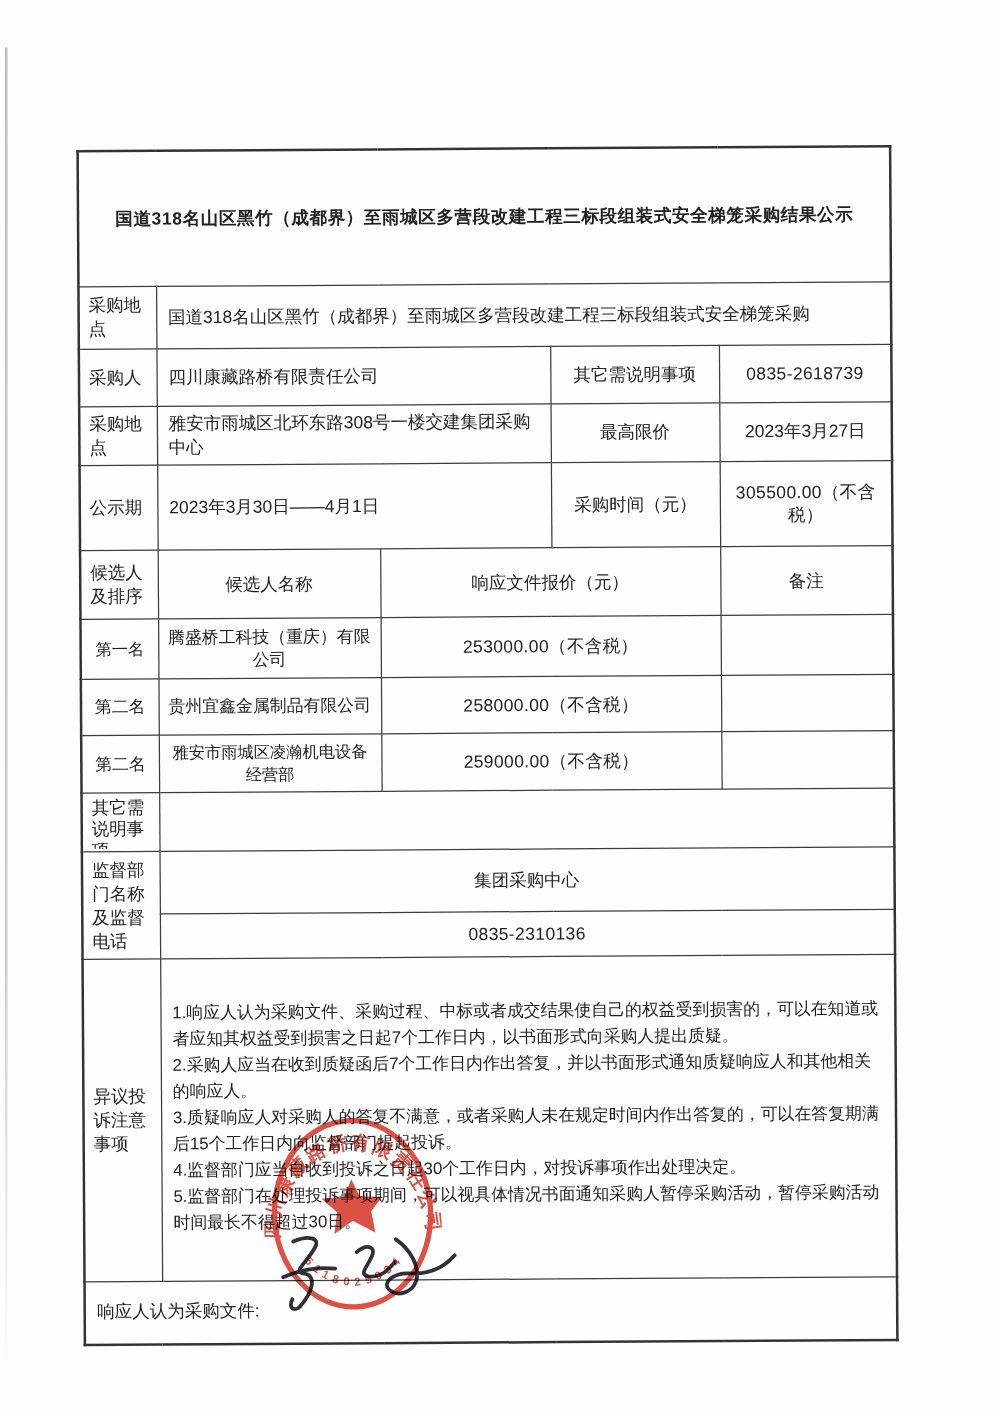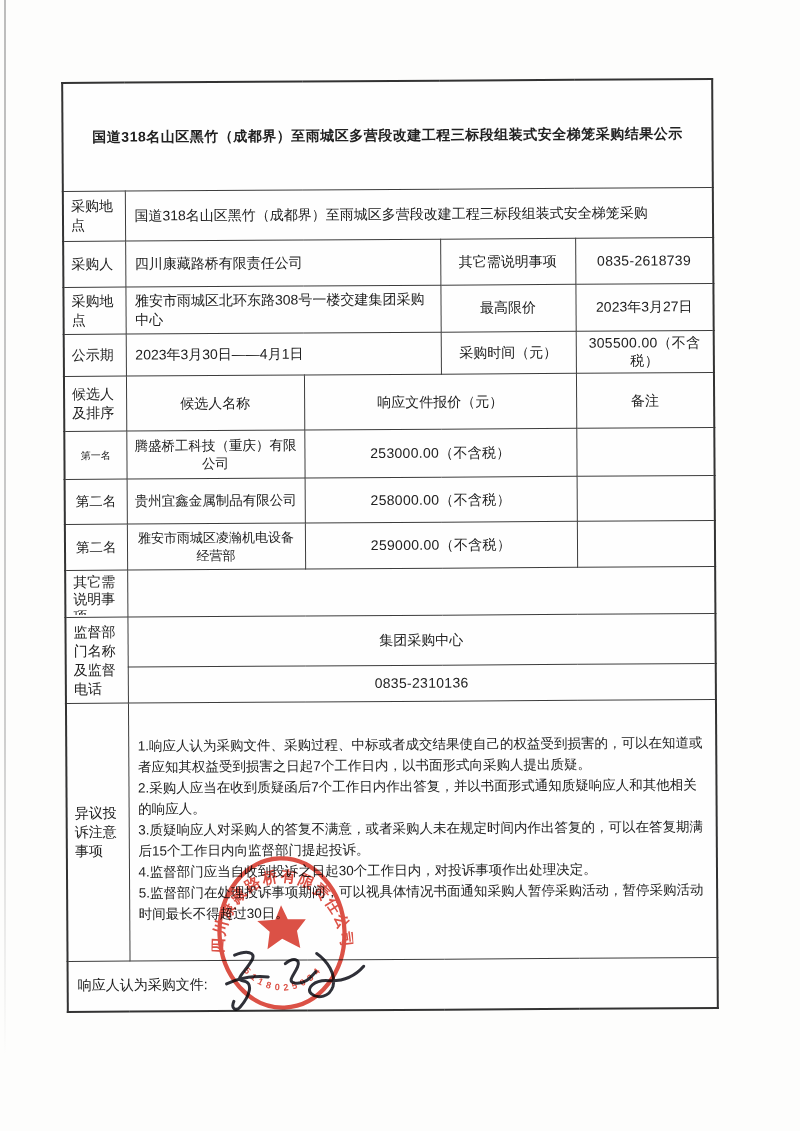--- a/index.html
+++ b/index.html
@@ -4,21 +4,21 @@
 <style>
   html,body{margin:0;padding:0;}
   body{
     width:800px;height:1131px;
     background:#fdfdfc;
     font-family:"Liberation Sans","DejaVu Sans",sans-serif;
     color:#1c1c1c;
     position:relative;
     overflow:hidden;
   }
-  .page{position:absolute;inset:0;background:#fdfdfc;}
+  .page{position:absolute;inset:0;background:#fdfdfc;margin-top:38px;}
   .scan-edge{
     position:absolute;left:4px;top:0;width:2px;height:1055px;
     background:linear-gradient(#9a9a9a,#b5b5b5 70%,rgba(180,180,180,0));
     opacity:.65;
   }
   .doc-table{
     position:absolute;left:64px;top:80px;width:652px;
     border-collapse:collapse;table-layout:fixed;
     transform:rotate(-0.35deg);
     background:#fefefe;
@@ -100,32 +100,32 @@
       <td class="lbl">采购地点</td>
       <td colspan="2" class="val">雅安市雨城区北环东路308号一楼交建集团采购中心</td>
       <td class="ctr">最高限价</td>
       <td class="ctr">2023年3月27日</td>
     </tr>
 
     <tr style="height:38px">
       <td class="lbl">公示期</td>
       <td colspan="2" class="val">2023年3月30日——4月1日</td>
       <td class="ctr">采购时间（元）</td>
-      <td class="ctr price-num" style="padding:2px 2px">305500.00（不含税）</td>
+      <td class="ctr price-num" style="padding:15px 2px">305500.00（不含税）</td>
     </tr>
 
     <tr style="height:55px">
       <td class="lbl">候选人及排序</td>
       <td class="ctr">候选人名称</td>
       <td colspan="2" class="ctr">响应文件报价（元）</td>
       <td class="ctr">备注</td>
     </tr>
 
     <tr style="height:48px">
-      <td class="ctr" style="font-size:10px">第一名</td>
+      <td class="ctr" style="font-size:13px">第一名</td>
       <td class="ctr" style="font-size:13.5px">腾盛桥工科技（重庆）有限公司</td>
       <td colspan="2" class="ctr price-num">253000.00（不含税）</td>
       <td></td>
     </tr>
     <tr style="height:45px">
       <td class="ctr" style="font-size:13.5px">第二名</td>
       <td class="ctr" style="font-size:13.5px">贵州宜鑫金属制品有限公司</td>
       <td colspan="2" class="ctr price-num">258000.00（不含税）</td>
       <td></td>
     </tr>

